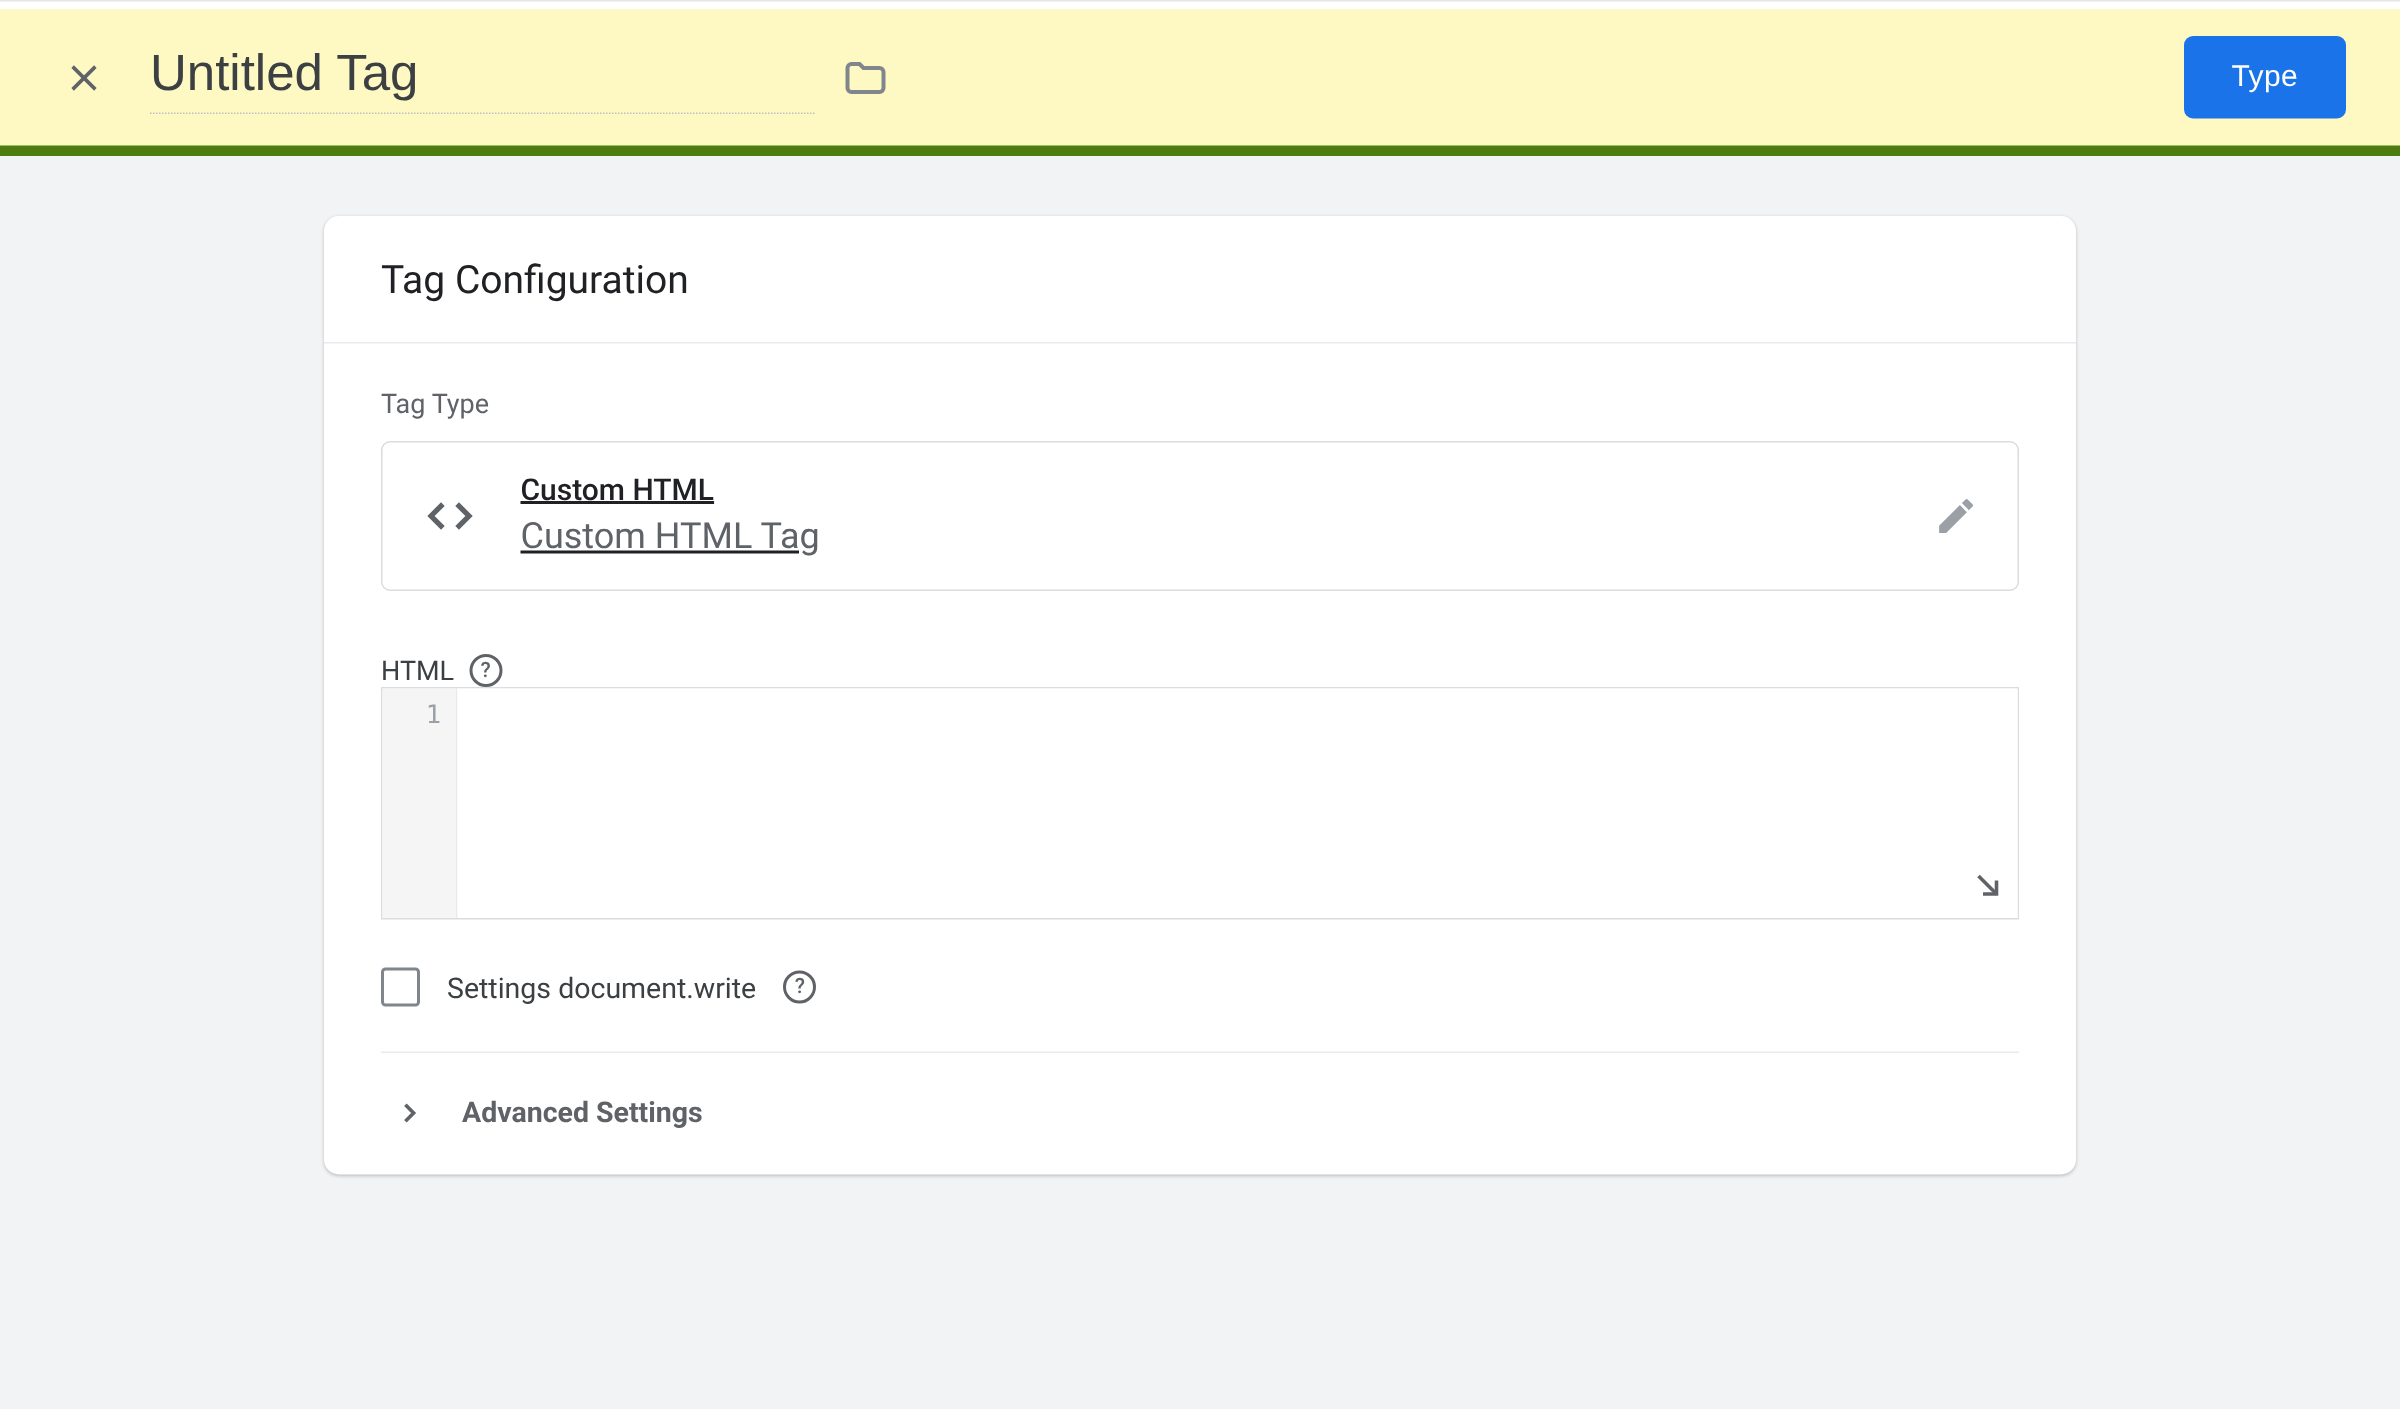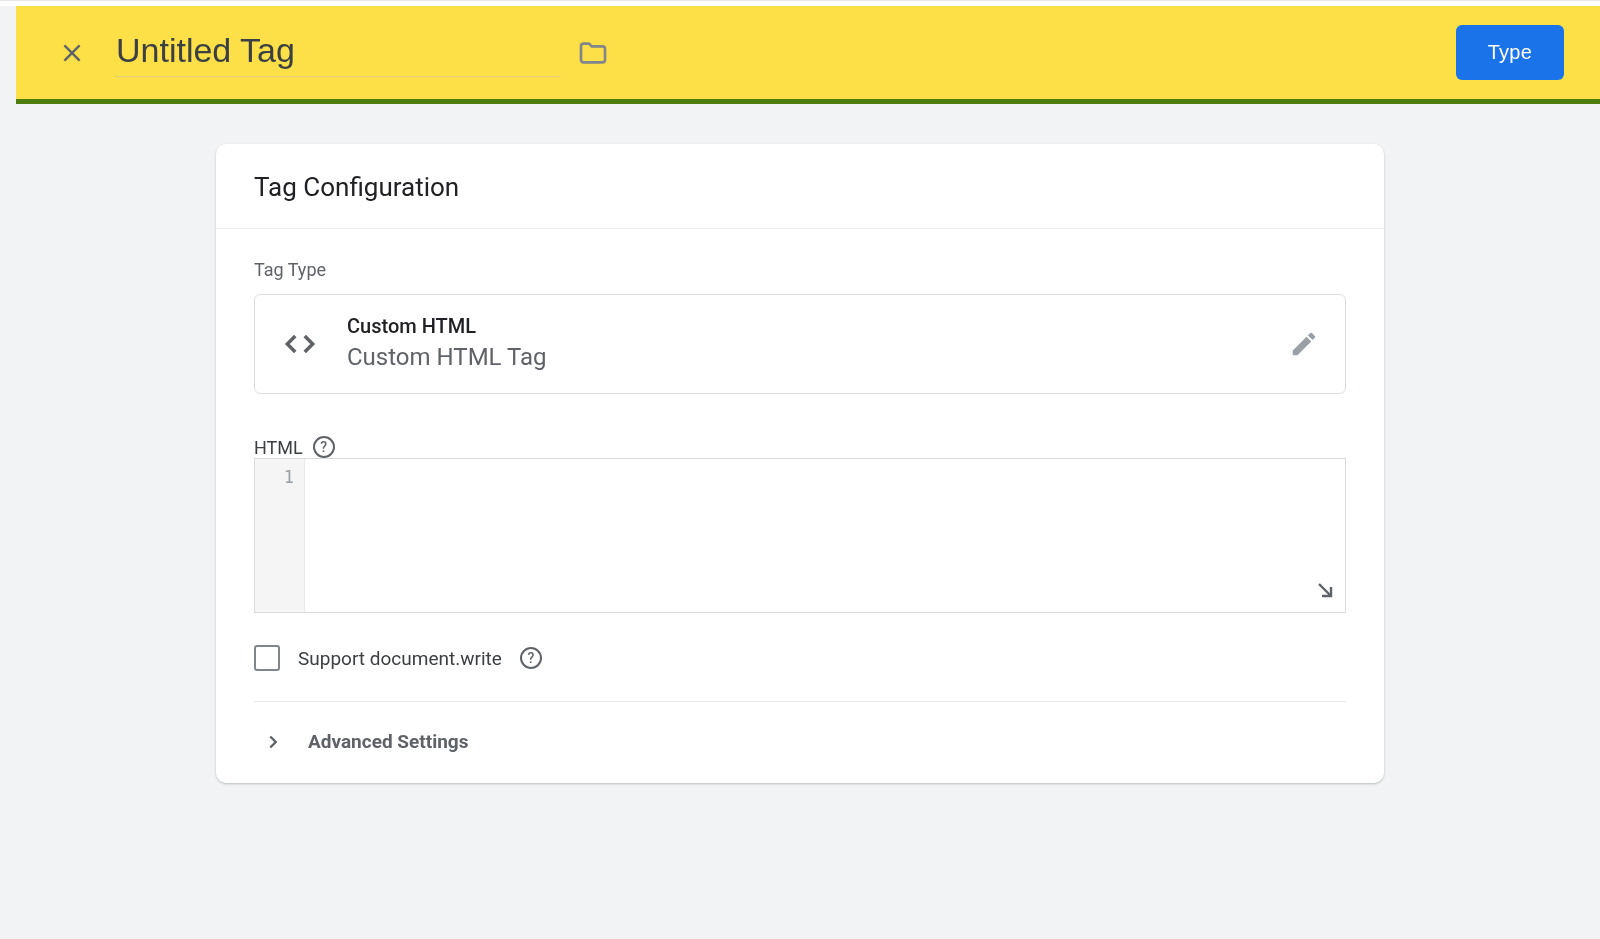--- a/index.html
+++ b/index.html
@@ -5,28 +5,27 @@
   * { box-sizing: border-box; margin: 0; padding: 0; }
   html, body { width: 100%; height: 100%; }
   body {
     font-family: 'Google Sans', Roboto, Arial, sans-serif;
     background: #f1f3f4;
     color: #202124;
     font-size: 16px;
   }
   .strip-outline { border-top: 1px solid #e6e6e6; height: 6px; background: #fff; }
   .header {
-    background: #fde047;
-    border-bottom: 5px solid #4d7c0f;
+    background: #fef9c3;
+    border-bottom: 7px solid #4d7c0f;
     height: 98px;
     display: flex;
     align-items: center;
     padding: 0 36px;
     gap: 24px;
-    margin-left: 16px;
   }
   .close-btn {
     width: 40px; height: 40px;
     display: flex; align-items: center; justify-content: center;
     cursor: pointer; border-radius: 50%;
     color: #5f6368;
   }
   .title-wrap {
     display: flex; align-items: center; gap: 18px;
   }
@@ -86,20 +85,21 @@
   }
   .tagtype-box {
     border: 1px solid #dadce0;
     border-radius: 6px;
     display: flex;
     align-items: center;
     padding: 18px 26px;
     gap: 28px;
     cursor: pointer;
     margin-bottom: 42px;
+    text-decoration: underline;
   }
   .tagtype-icon {
     color: #5f6368;
     display: flex; align-items: center;
   }
   .tagtype-text { flex: 1; }
   .tagtype-title { font-size: 20px; font-weight: 500; color: #202124; line-height: 1.3; }
   .tagtype-sub { font-size: 24px; color: #5f6368; line-height: 1.5; }
   .edit-pencil { color: #9aa0a6; display: flex; align-items: center; }
   .html-label-row {
@@ -228,21 +228,21 @@
         <div class="resize-handle">
           <svg width="24" height="24" viewBox="0 0 24 24" fill="none" stroke="currentColor" stroke-width="2.4">
               <line x1="6" y1="6" x2="18" y2="18"></line>
               <polyline points="18 9 18 18 9 18"></polyline>
             </svg>
         </div>
       </div>
 
       <div class="checkbox-row">
         <div class="chk"></div>
-        <span>Support document.write</span>
+        <span>Settings document.write</span>
         <span class="help-icn">
           <span>?</span>
         </span>
       </div>
 
       <div class="adv-row">
         <span class="chevron">
           <svg width="22" height="22" viewBox="0 0 24 24" fill="none" stroke="currentColor" stroke-width="2.6">
               <polyline points="9 6 15 12 9 18"></polyline>
             </svg>

